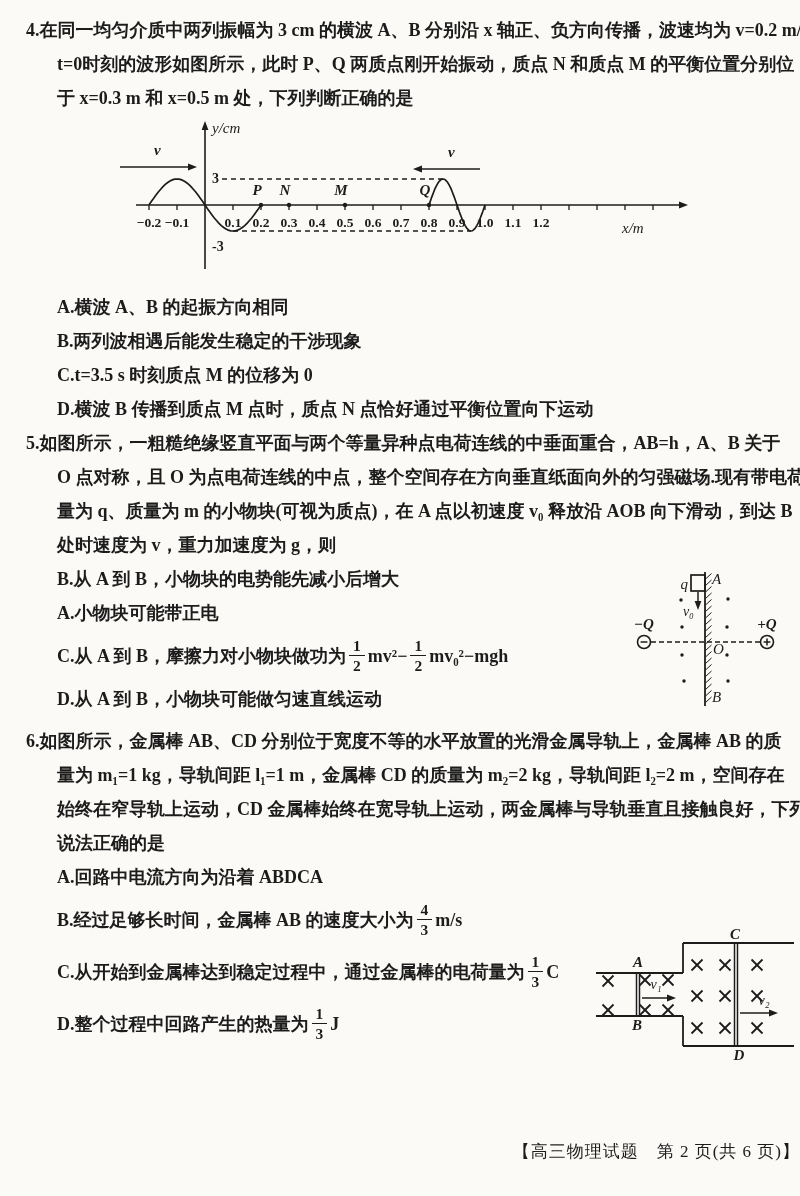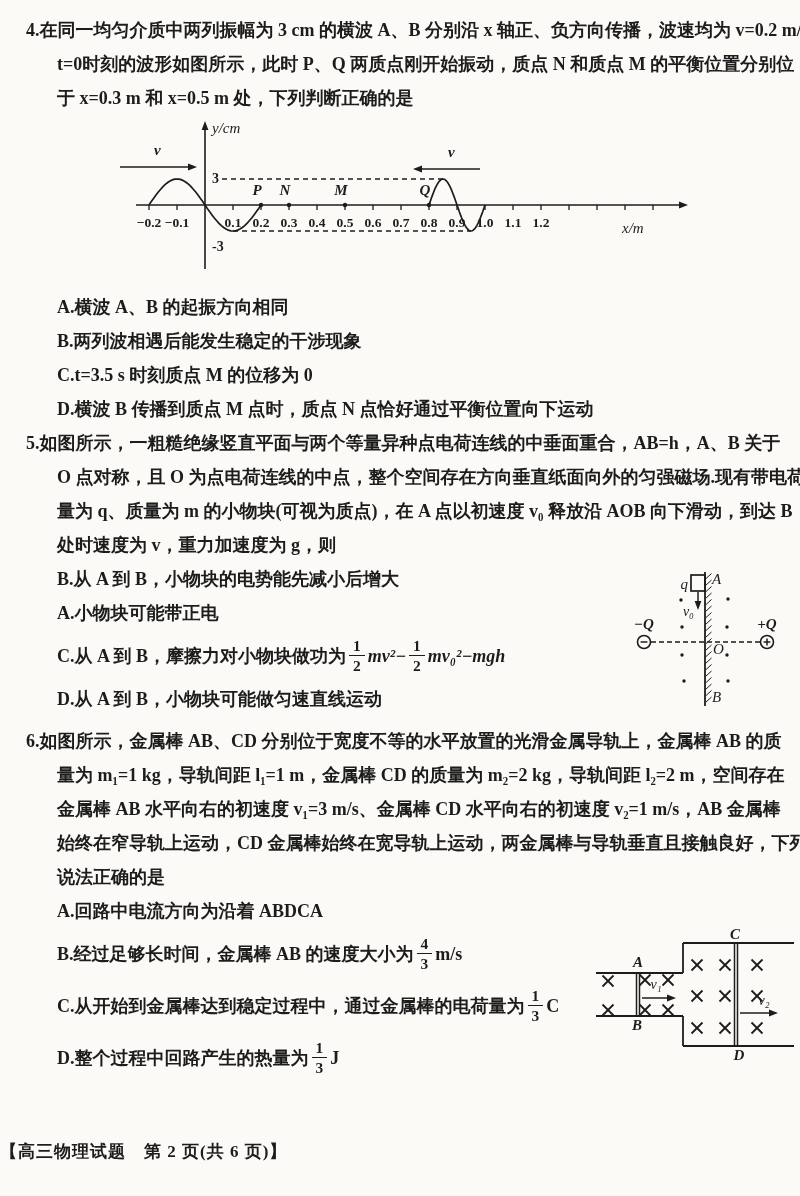--- a/index.html
+++ b/index.html
@@ -13,22 +13,22 @@
   .line.first{padding-left:26px;}
   .option{margin:0;font-size:18px;line-height:34px;padding-left:57px;white-space:nowrap;font-weight:600;}
   .option.tall{line-height:52px;}
   .q6{margin-top:8px;}
   .wavefig{position:relative;height:175px;text-align:right;}
   .wavefig svg{position:absolute;left:100px;top:2px;}
   .absfig{position:absolute;}
   .frac{display:inline-block;vertical-align:middle;text-align:center;line-height:1.1;font-size:0.86em;margin:0 3px;transform:translateY(-2px);}
   .frac .num{display:block;padding:0 4px 1px;border-bottom:1.4px solid currentColor;}
   .frac .den{display:block;padding-top:1px;}
-  .mvar{font-style:italic;}
-  .footer{position:absolute;left:0;right:0;top:1140px;text-align:left;font-size:17px;font-weight:700;letter-spacing:1px;}
+  .mvar{}
+  .footer{position:absolute;left:0;right:0;top:1140px;text-align:right;font-size:17px;font-weight:400;letter-spacing:1px;}
 </style>
 </head>
 <body>
 
 <div class="page">
   <div class="content">
 
     <section>
       <p class="line first">4.在同一均匀介质中两列振幅为 3 cm 的横波 A、B 分别沿 x 轴正、负方向传播，波速均为 v=0.2 m/s，</p>
       <p class="line">t=0时刻的波形如图所示，此时 P、Q 两质点刚开始振动，质点 N 和质点 M 的平衡位置分别位</p>
@@ -159,21 +159,20 @@
           <circle cx="54" cy="95" r="1.7" fill="#1c1c1c"></circle>
           <circle cx="99" cy="95" r="1.7" fill="#1c1c1c"></circle>
           <circle cx="56" cy="121" r="1.7" fill="#1c1c1c"></circle>
           <circle cx="100" cy="121" r="1.7" fill="#1c1c1c"></circle>
         </svg>
     </section>
 
     <section class="q6">
       <p class="line first">6.如图所示，金属棒 AB、CD 分别位于宽度不等的水平放置的光滑金属导轨上，金属棒 AB 的质</p>
       <p class="line">量为 m₁=1 kg，导轨间距 l₁=1 m，金属棒 CD 的质量为 m₂=2 kg，导轨间距 l₂=2 m，空间存在</p>
-      <p class="line">金属棒 AB 水平向右的初速度 v₁=3 m/s、金属棒 CD 水平向右的初速度 v₂=1 m/s，AB 金属棒</p>
       <p class="line">始终在窄导轨上运动，CD 金属棒始终在宽导轨上运动，两金属棒与导轨垂直且接触良好，下列</p>
       <p class="line">说法正确的是</p>
 
       <p class="option">A.回路中电流方向为沿着 ABDCA</p>
       <p class="option tall"><span>B.经过足够长时间，金属棒 AB 的速度大小为</span><span class="frac"><span class="num">4</span><span class="den">3</span></span><span>m/s</span></p>
       <p class="option tall"><span>C.从开始到金属棒达到稳定过程中，通过金属棒的电荷量为</span><span class="frac"><span class="num">1</span><span class="den">3</span></span><span>C</span></p>
       <p class="option tall"><span>D.整个过程中回路产生的热量为</span><span class="frac"><span class="num">1</span><span class="den">3</span></span><span>J</span></p>
 
       <svg id="q6Fig" class="absfig" style="left:588px;top:925px" width="210" height="142" viewBox="0 0 210 142">
           <line x1="8" y1="48" x2="95" y2="48" stroke="#1c1c1c" stroke-width="1.8"></line>

